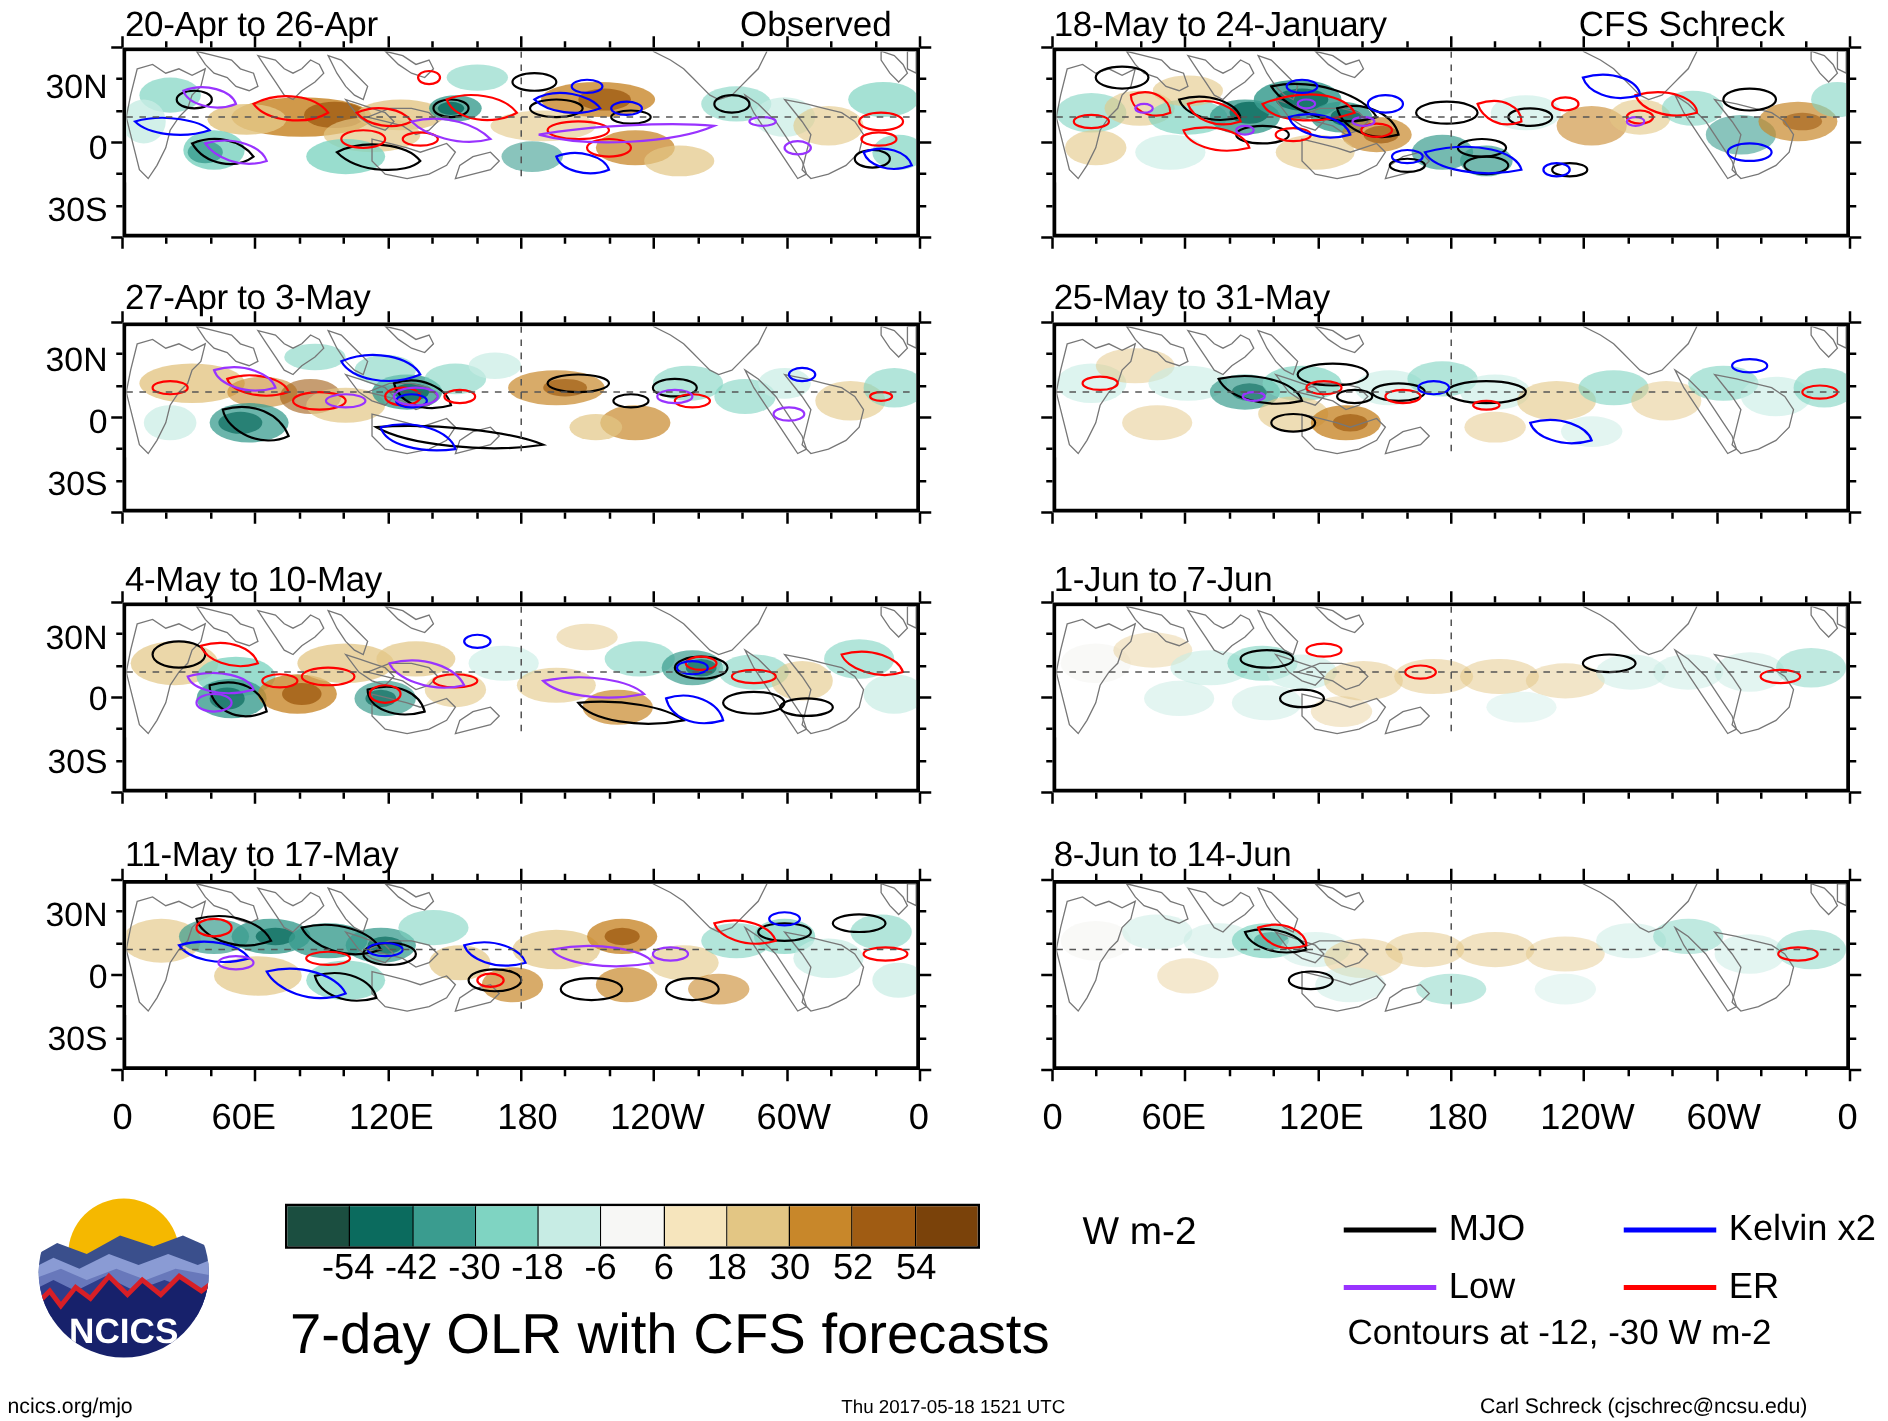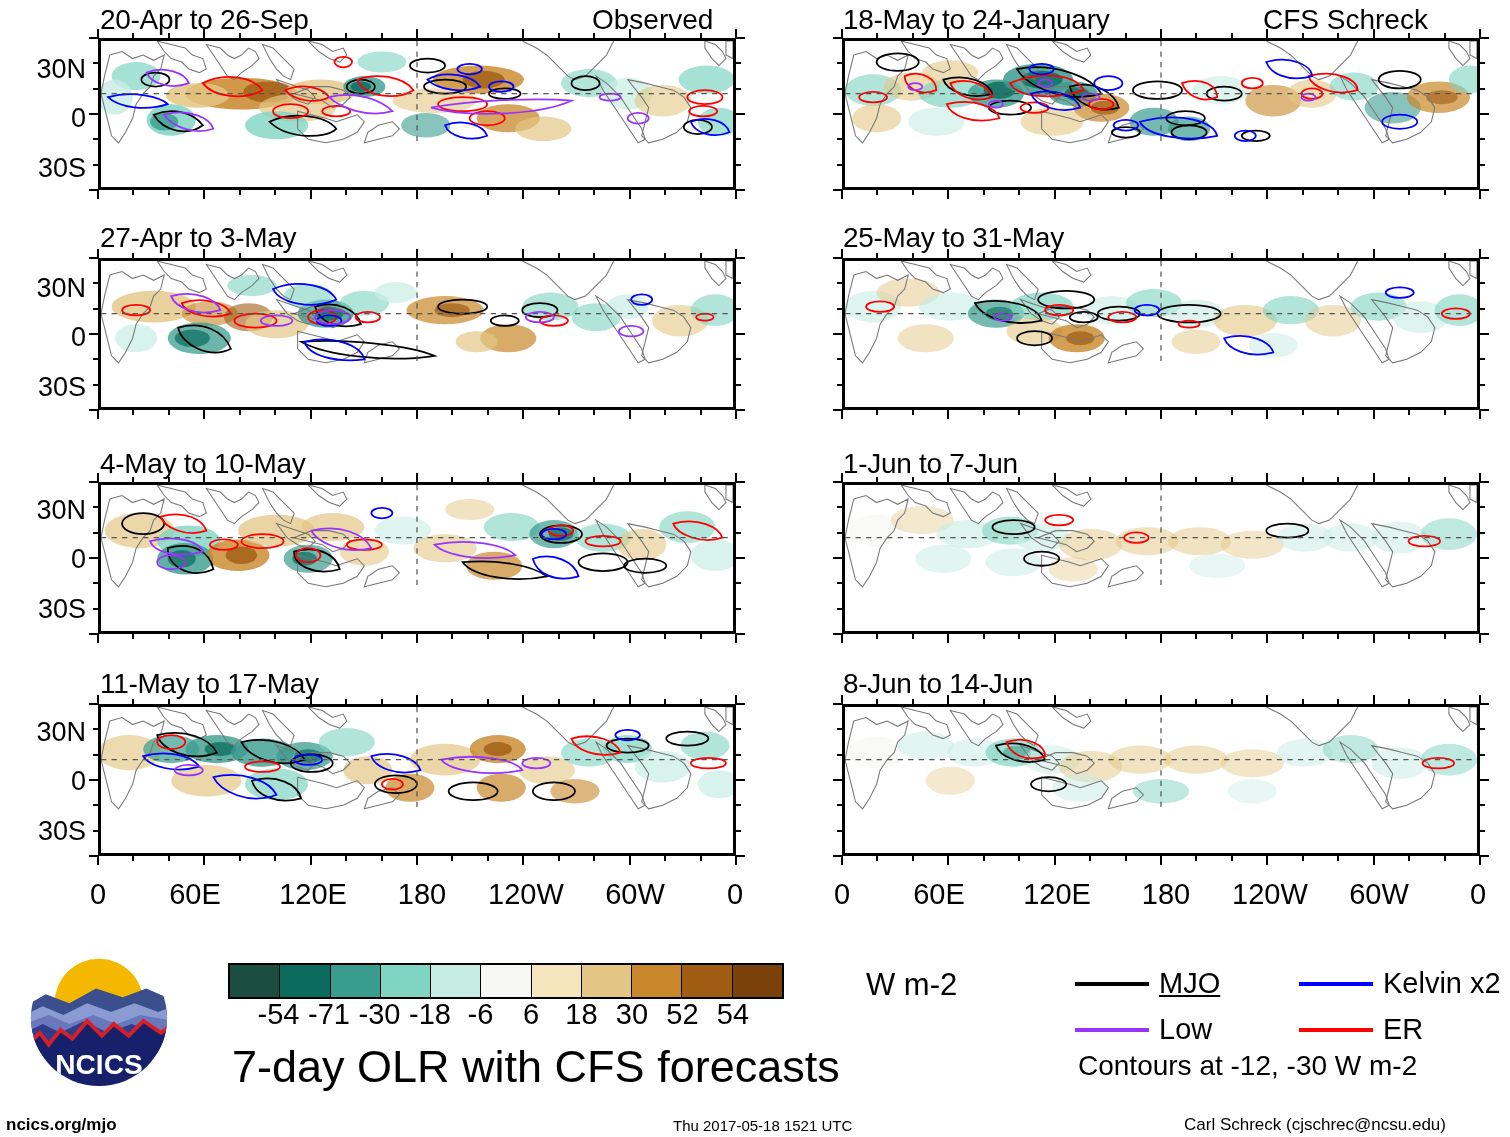--- a/index.html
+++ b/index.html
@@ -142,36 +142,36 @@
     font-size: 28px;
     white-space: nowrap;
   }
   
   .footer-text {
     position: absolute;
     font-size: 17px;
     line-height: 1;
     white-space: nowrap;
   }
-  #footer-left { left: 6px; top: 1116px; font-weight: bold; }
+  #footer-left { left: 6px; top: 1116px; }
   #footer-center { left: 673px; top: 1118px; font-size: 15px; }
   #footer-right { left: 1184px; top: 1116px; }
   
   #logo {
     position: absolute;
     left: 25px;
     top: 944px;
     width: 148px;
     height: 148px;
   }
 </style>
 </head>
 <body>
 
-<div class="panel-title" style="left:100px; top:6px;">20-Apr to 26-Sep</div>
+<div class="panel-title" style="left:100px; top:6px;">20-Apr to 26-Apr</div>
 <div class="col-header" style="left:592px; top:6px;">Observed</div>
 
 <div class="panel-title" style="left:100px; top:224px;">27-Apr to 3-May</div>
 <div class="panel-title" style="left:100px; top:450px;">4-May to 10-May</div>
 <div class="panel-title" style="left:100px; top:670px;">11-May to 17-May</div>
 
 <div class="panel-title" style="left:843px; top:6px;">18-May to 24-January</div>
 <div class="col-header" style="left:1263px; top:6px;">CFS Schreck</div>
 
 <div class="panel-title" style="left:843px; top:224px;">25-May to 31-May</div>
@@ -675,37 +675,37 @@
   <div class="cb-cell" style="background:#f7f7f5;"></div>
   <div class="cb-cell" style="background:#f6e5bd;"></div>
   <div class="cb-cell" style="background:#e3c684;"></div>
   <div class="cb-cell" style="background:#c8872a;"></div>
   <div class="cb-cell" style="background:#a05c13;"></div>
   <div class="cb-cell" style="background:#7a420a;"></div>
 </div>
 
 <div id="cb-ticks">
   <span style="left:50.5px;">-54</span>
-  <span style="left:101px;">-71</span>
+  <span style="left:101px;">-42</span>
   <span style="left:151.5px;">-30</span>
   <span style="left:202px;">-18</span>
   <span style="left:252.5px;">-6</span>
   <span style="left:303px;">6</span>
   <span style="left:353.5px;">18</span>
   <span style="left:404px;">30</span>
   <span style="left:454.5px;">52</span>
   <span style="left:505px;">54</span>
 </div>
 
 <div id="cb-units">W m-2</div>
 
 <div id="main-title">7-day OLR with CFS forecasts</div>
 
 <div id="legend">
-  <div class="leg-item" style="left:0px; top:6px;text-decoration:underline;">
+  <div class="leg-item" style="left:0px; top:6px;">
     <span class="leg-line" style="border-top-color:#000000;"></span>
     <span class="leg-text">MJO</span>
   </div>
   <div class="leg-item" style="left:224px; top:6px;">
     <span class="leg-line" style="border-top-color:#0000ff;"></span>
     <span class="leg-text">Kelvin x2</span>
   </div>
   <div class="leg-item" style="left:0px; top:52px;">
     <span class="leg-line" style="border-top-color:#9933ff;"></span>
     <span class="leg-text">Low</span>

